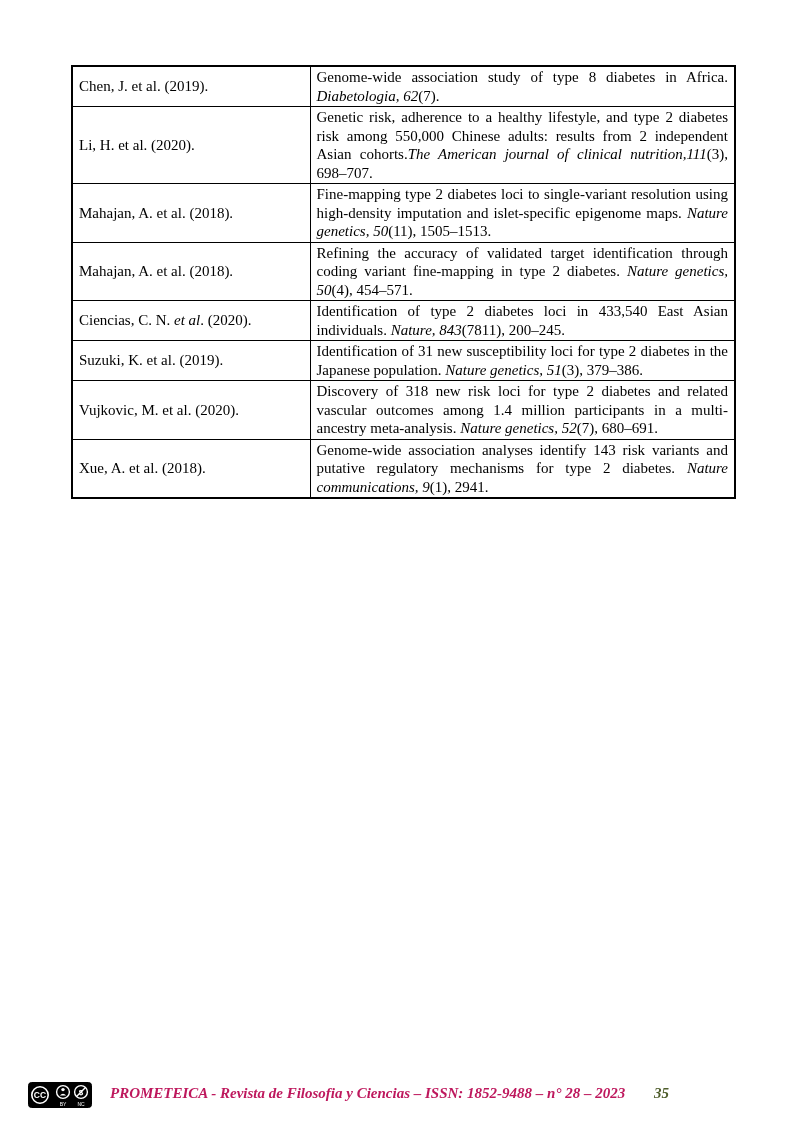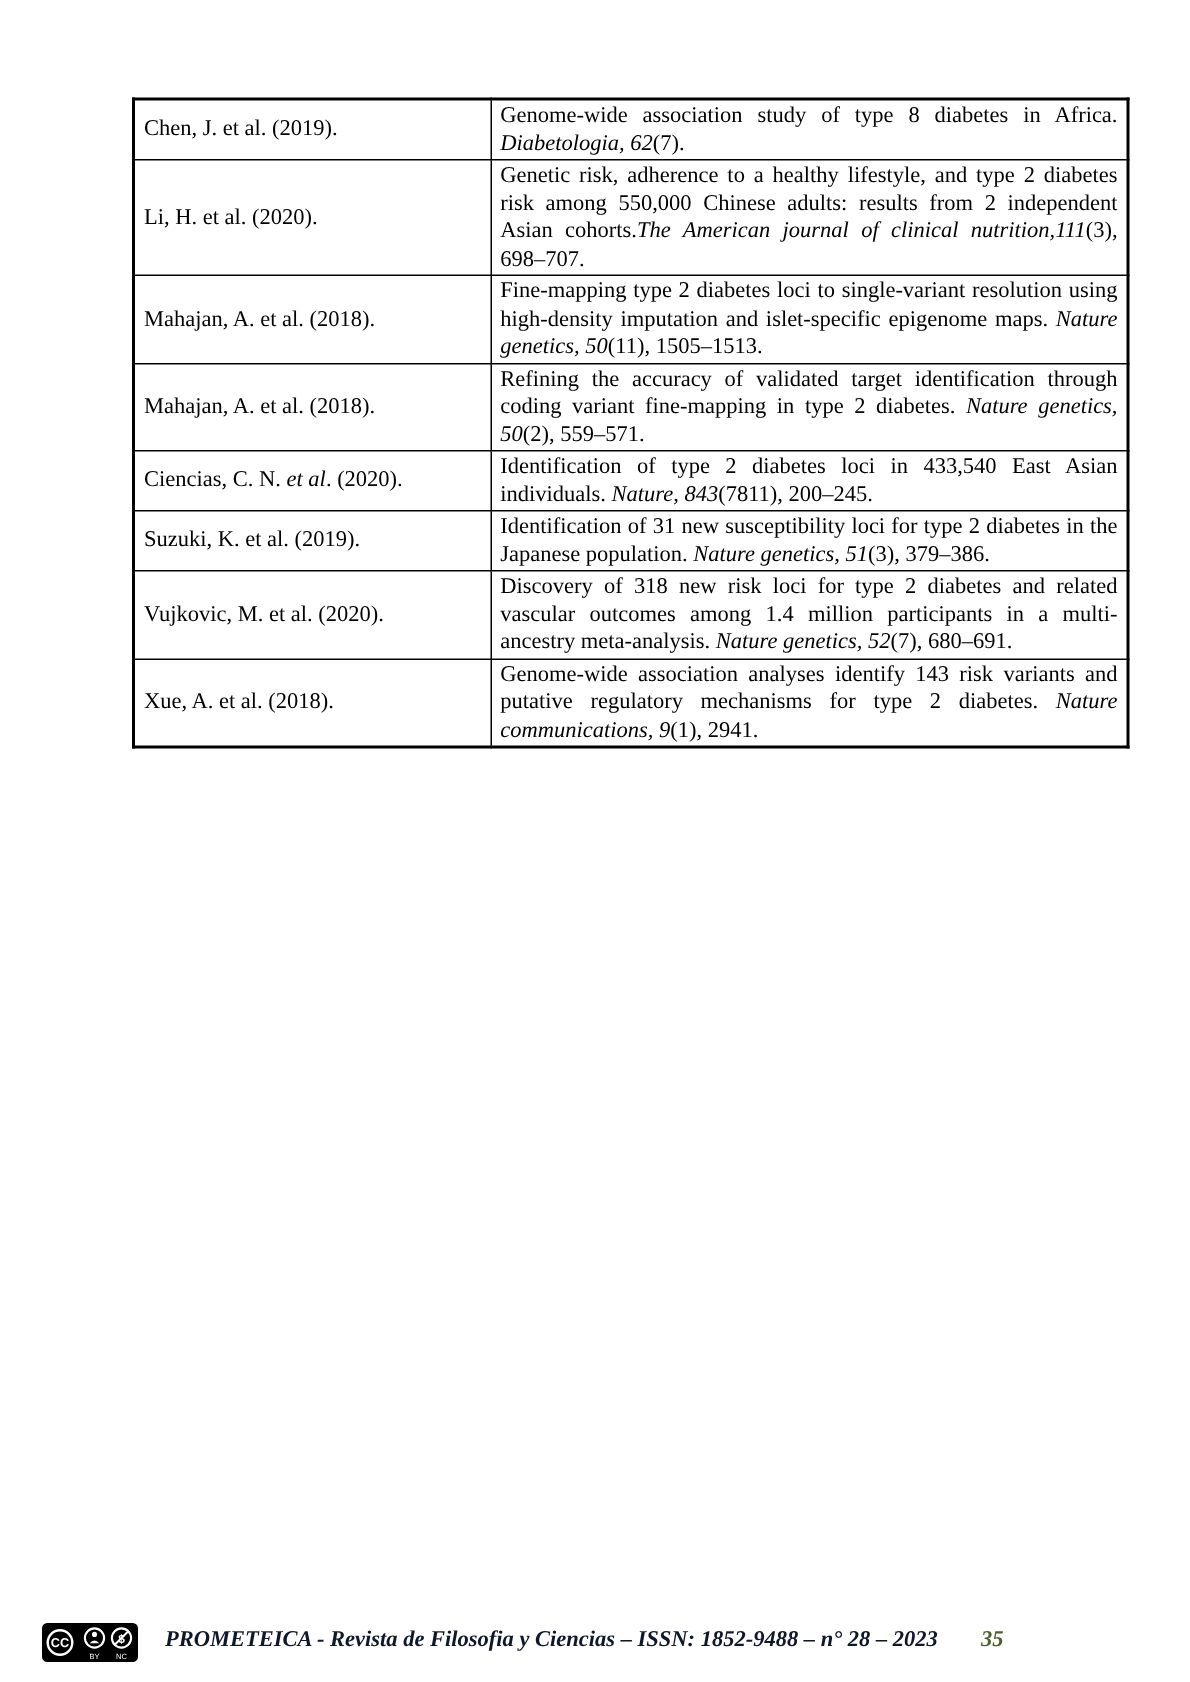--- a/index.html
+++ b/index.html
@@ -11,21 +11,21 @@
     position: relative;
     width: 793px;
     height: 1121px;
     background: #ffffff;
     font-family: "Liberation Serif", serif;
     color: #000;
     overflow: hidden;
   }
   table.ref-table {
     position: absolute;
-    left: 88px;
+    left: 71px;
     top: 65px;
     width: 663px;
     border-collapse: collapse;
     table-layout: fixed;
     border: 2px solid #000;
     font-size: 15px;
     line-height: 18.5px;
   }
   table.ref-table td {
     border: 1px solid #000;
@@ -91,21 +91,21 @@
         <tr>
           <td class="author-cell"><span>Li, H. et al. (2020).</span></td>
           <td class="reference-cell"><span>Genetic risk, adherence to a healthy lifestyle, and type 2 diabetes risk among 550,000 Chinese adults: results from 2 independent Asian cohorts.</span><i>The American journal of clinical nutrition,111</i><span>(3), 698–707.</span></td>
         </tr>
         <tr>
           <td class="author-cell"><span>Mahajan, A. et al. (2018).</span></td>
           <td class="reference-cell"><span>Fine-mapping type 2 diabetes loci to single-variant resolution using high-density imputation and islet-specific epigenome maps. </span><i>Nature genetics, 50</i><span>(11), 1505–1513.</span></td>
         </tr>
         <tr>
           <td class="author-cell"><span>Mahajan, A. et al. (2018).</span></td>
-          <td class="reference-cell"><span>Refining the accuracy of validated target identification through coding variant fine-mapping in type 2 diabetes. </span><i>Nature genetics, 50</i><span>(2), 559–571.</span></td>
+          <td class="reference-cell"><span>Refining the accuracy of validated target identification through coding variant fine-mapping in type 2 diabetes. </span><i>Nature genetics, 50</i><span>(4), 454–571.</span></td>
         </tr>
         <tr>
           <td class="author-cell"><span>Ciencias, C. N. </span><i>et al</i><span>. (2020).</span></td>
           <td class="reference-cell"><span>Identification of type 2 diabetes loci in 433,540 East Asian individuals. </span><i>Nature, 843</i><span>(7811), 200–245.</span></td>
         </tr>
         <tr>
           <td class="author-cell"><span>Suzuki, K. et al. (2019).</span></td>
           <td class="reference-cell"><span>Identification of 31 new susceptibility loci for type 2 diabetes in the Japanese population. </span><i>Nature genetics, 51</i><span>(3), 379–386.</span></td>
         </tr>
         <tr>
@@ -134,18 +134,18 @@
       </g>
       <text x="35" y="24" text-anchor="middle" font-size="5" fill="#ffffff" font-family="Liberation Sans, sans-serif">BY</text>
       <g>
         <circle cx="53" cy="10" r="6.4" fill="none" stroke="#ffffff" stroke-width="1.4"></circle>
         <text x="53" y="13" text-anchor="middle" font-size="8" font-weight="bold" fill="#ffffff" font-family="Liberation Sans, sans-serif">$</text>
         <line x1="48.8" y1="14.2" x2="57.2" y2="5.8" stroke="#ffffff" stroke-width="1.3"></line>
       </g>
       <text x="53" y="24" text-anchor="middle" font-size="5" fill="#ffffff" font-family="Liberation Sans, sans-serif">NC</text>
     </svg>
 
-    <div class="footer-line footer-accent" style="color: #0f172a;">PROMETEICA - Revista de Filosofia y Ciencias – ISSN: 1852-9488 – n° 28 – 2023</div>
+    <div class="footer-line footer-accent" style="color: #be185d;">PROMETEICA - Revista de Filosofia y Ciencias – ISSN: 1852-9488 – n° 28 – 2023</div>
 
     <div class="page-number footer-accent" style="color: rgb(78, 93, 43);">35</div>
   </div>
 
 </div>
 
 </body></html>

